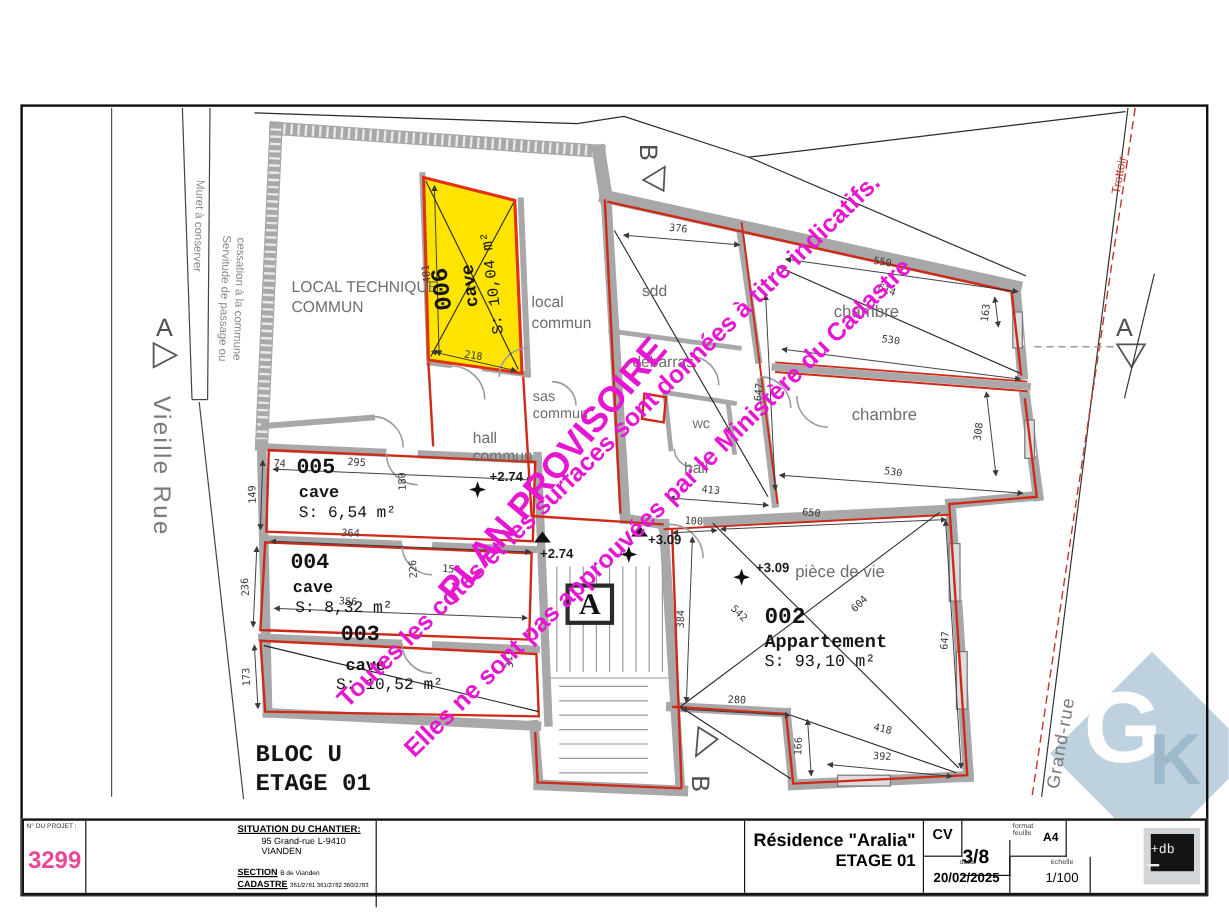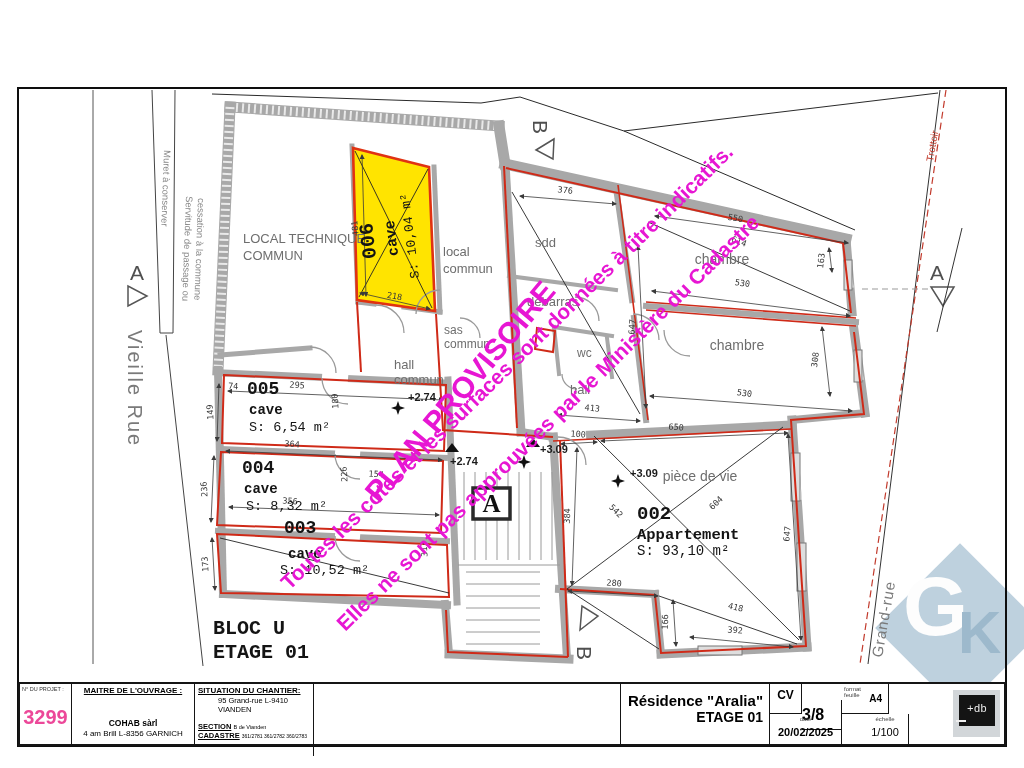--- a/index.html
+++ b/index.html
@@ -33,21 +33,21 @@
   .tb{position:absolute;left:18px;top:682px;width:988px;height:64px;background:#fff;border:2px solid #151515;box-sizing:border-box;z-index:3}
   .tb .cell{position:absolute;box-sizing:border-box}
   .br{border-right:1.5px solid #151515}
   .bb{border-bottom:1.5px solid #151515}
   .bl{border-left:1.5px solid #151515}
   .tinylab{font-size:5.5px;color:#333}
   .u{text-decoration:underline}
   .c-num{font-size:20px;font-weight:bold;color:#ec4899;text-align:center;margin-top:14px;font-family:"Liberation Sans",sans-serif}
   .c2 div,.c3 div{line-height:1.25}
   .logo-bg{position:absolute;right:4px;top:6px;width:47px;height:47px;background:#d2d6d9}
-  .logo-box{position:absolute;right:9px;top:11px;width:36px;height:31px;background:#141414;color:#eee;font-family:"Liberation Mono",monospace;font-size:11px;text-align:center;line-height:28px}
+  .logo-box{position:absolute;right:9px;top:11px;width:36px;height:31px;background:#141414;color:#eee;font-family:"Liberation Mono",monospace;font-size:11px;text-align:left;line-height:28px}
   .logo-tick{position:absolute;right:38px;top:36px;width:10px;height:2px;background:#eee}
 </style>
 </head>
 <body>
 
 <div id="sheet">
 
   <div class="gk-wrap">
     <div class="gk-diamond"></div>
     <div class="gk-g">G</div>
@@ -348,25 +348,20 @@
     </g>
   </svg>
 
   <div class="tb">
 
     <div class="cell br" style="left:0;top:0;width:52px;height:60px">
       <div class="tinylab" style="padding:2px 0 0 2px">N° DU PROJET :</div>
       <div class="c-num">3299</div>
     </div>
 
-    <div class="cell br c2" style="left:52px;top:0;width:123px;height:60px;text-align:center">
-      <div class="u" style="font-size:8px;font-weight:bold;padding-top:2px">MAITRE DE L'OUVRAGE :</div>
-      <div style="font-size:8.5px;font-weight:bold;margin-top:22px">COHAB sàrl</div>
-      <div style="font-size:8px">4 am Brill  L-8356 GARNICH</div>
-    </div>
 
     <div class="cell br c3" style="left:175px;top:0;width:119px;height:72px;padding:2px 0 0 3px">
       <div style="font-size:8px;font-weight:bold"><span class="u">SITUATION DU CHANTIER:</span></div>
       <div style="font-size:7.5px;margin-left:20px">95 Grand-rue L-9410 VIANDEN</div>
       <div style="font-size:7.5px;font-weight:bold;margin-top:7px"><span class="u">SECTION</span> <span style="font-size:5.5px;font-weight:normal">B de Vianden</span></div>
       <div style="font-size:7.5px;font-weight:bold"><span class="u">CADASTRE</span> <span style="font-size:5px;font-weight:normal">361/2781 361/2782 360/2783</span></div>
     </div>
 
     <div class="cell bl br" style="left:600px;top:0;width:150px;height:60px;text-align:right;padding:8px 6px 0 0">
       <div style="font-size:15px;font-weight:bold">Résidence "Aralia"</div>

